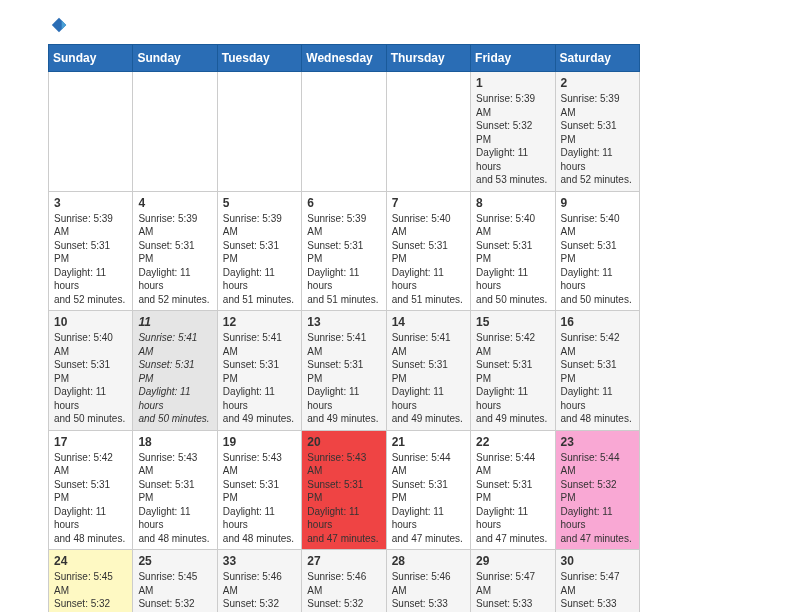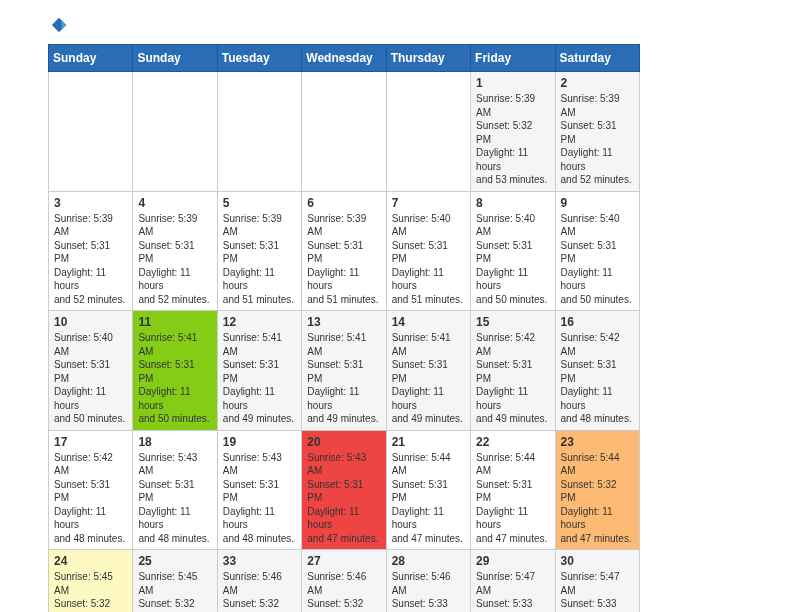--- a/index.html
+++ b/index.html
@@ -184,21 +184,21 @@
           <td style="background: rgb(255, 255, 255);">
             <span class="day-num">9</span>
             <div class="day-info">Sunrise: 5:40 AM<br>Sunset: 5:31 PM<br>Daylight: 11 hours<br>and 50 minutes.</div>
           </td>
         </tr>
         <tr>
           <td style="background: rgb(245, 245, 245);">
             <span class="day-num">10</span>
             <div class="day-info">Sunrise: 5:40 AM<br>Sunset: 5:31 PM<br>Daylight: 11 hours<br>and 50 minutes.</div>
           </td>
-          <td style="background: #84cc16;">
+          <td style="background: #e5e5e5; font-style: italic;">
             <span class="day-num">11</span>
             <div class="day-info">Sunrise: 5:41 AM<br>Sunset: 5:31 PM<br>Daylight: 11 hours<br>and 50 minutes.</div>
           </td>
           <td style="background: rgb(245, 245, 245);">
             <span class="day-num">12</span>
             <div class="day-info">Sunrise: 5:41 AM<br>Sunset: 5:31 PM<br>Daylight: 11 hours<br>and 49 minutes.</div>
           </td>
           <td style="background: rgb(245, 245, 245);">
             <span class="day-num">13</span>
             <div class="day-info">Sunrise: 5:41 AM<br>Sunset: 5:31 PM<br>Daylight: 11 hours<br>and 49 minutes.</div>
@@ -234,21 +234,21 @@
             <div class="day-info">Sunrise: 5:43 AM<br>Sunset: 5:31 PM<br>Daylight: 11 hours<br>and 47 minutes.</div>
           </td>
           <td style="background: rgb(255, 255, 255);">
             <span class="day-num">21</span>
             <div class="day-info">Sunrise: 5:44 AM<br>Sunset: 5:31 PM<br>Daylight: 11 hours<br>and 47 minutes.</div>
           </td>
           <td style="background: rgb(255, 255, 255);">
             <span class="day-num">22</span>
             <div class="day-info">Sunrise: 5:44 AM<br>Sunset: 5:31 PM<br>Daylight: 11 hours<br>and 47 minutes.</div>
           </td>
-          <td style="background: #fdba74;">
+          <td style="background: #f9a8d4;">
             <span class="day-num">23</span>
             <div class="day-info">Sunrise: 5:44 AM<br>Sunset: 5:32 PM<br>Daylight: 11 hours<br>and 47 minutes.</div>
           </td>
         </tr>
         <tr>
           <td style="background: #fef9c3;">
             <span class="day-num">24</span>
             <div class="day-info">Sunrise: 5:45 AM<br>Sunset: 5:32 PM<br>Daylight: 11 hours<br>and 46 minutes.</div>
           </td>
           <td style="background: rgb(245, 245, 245);">

